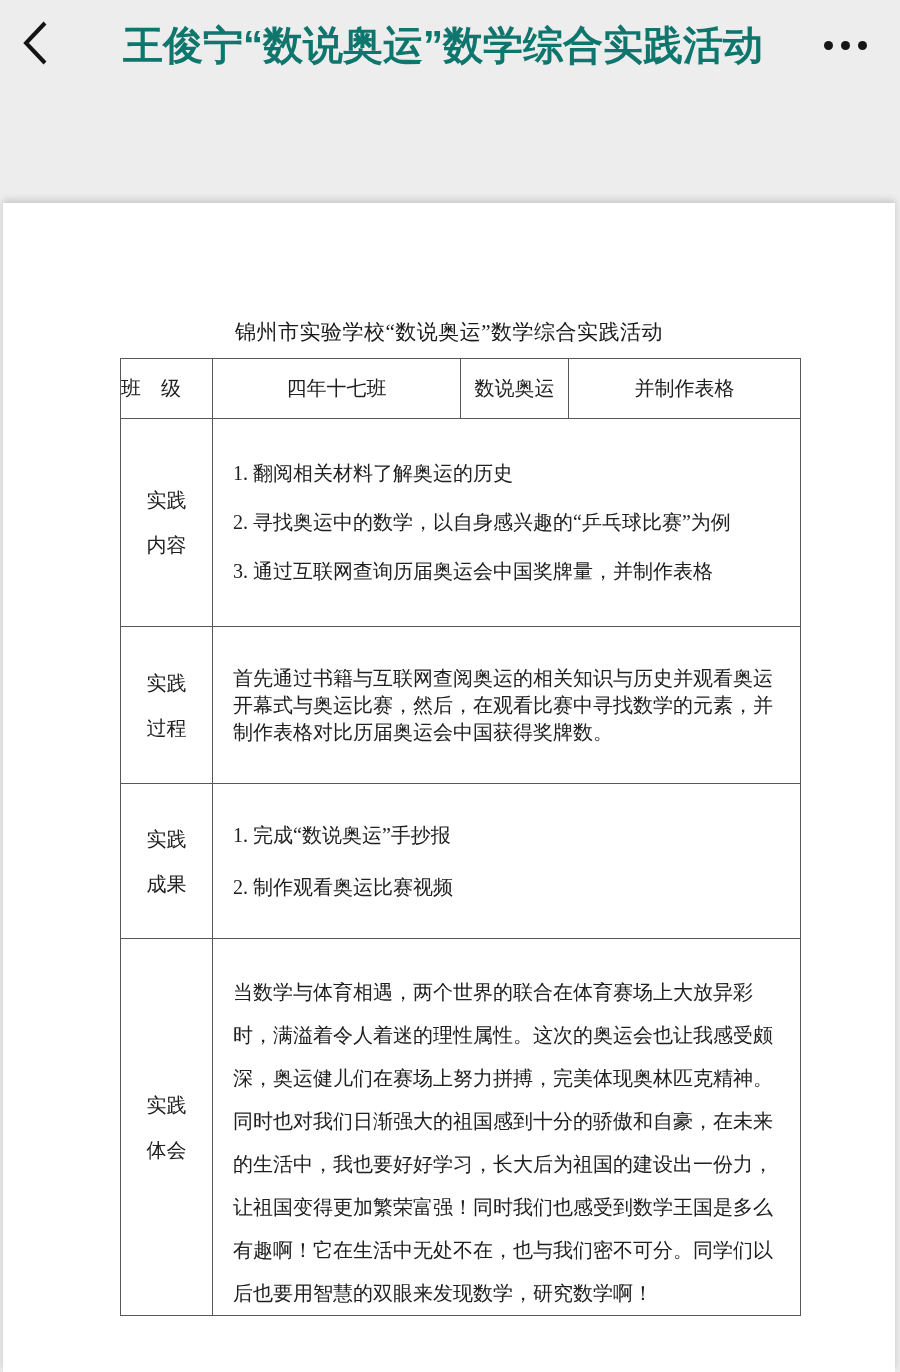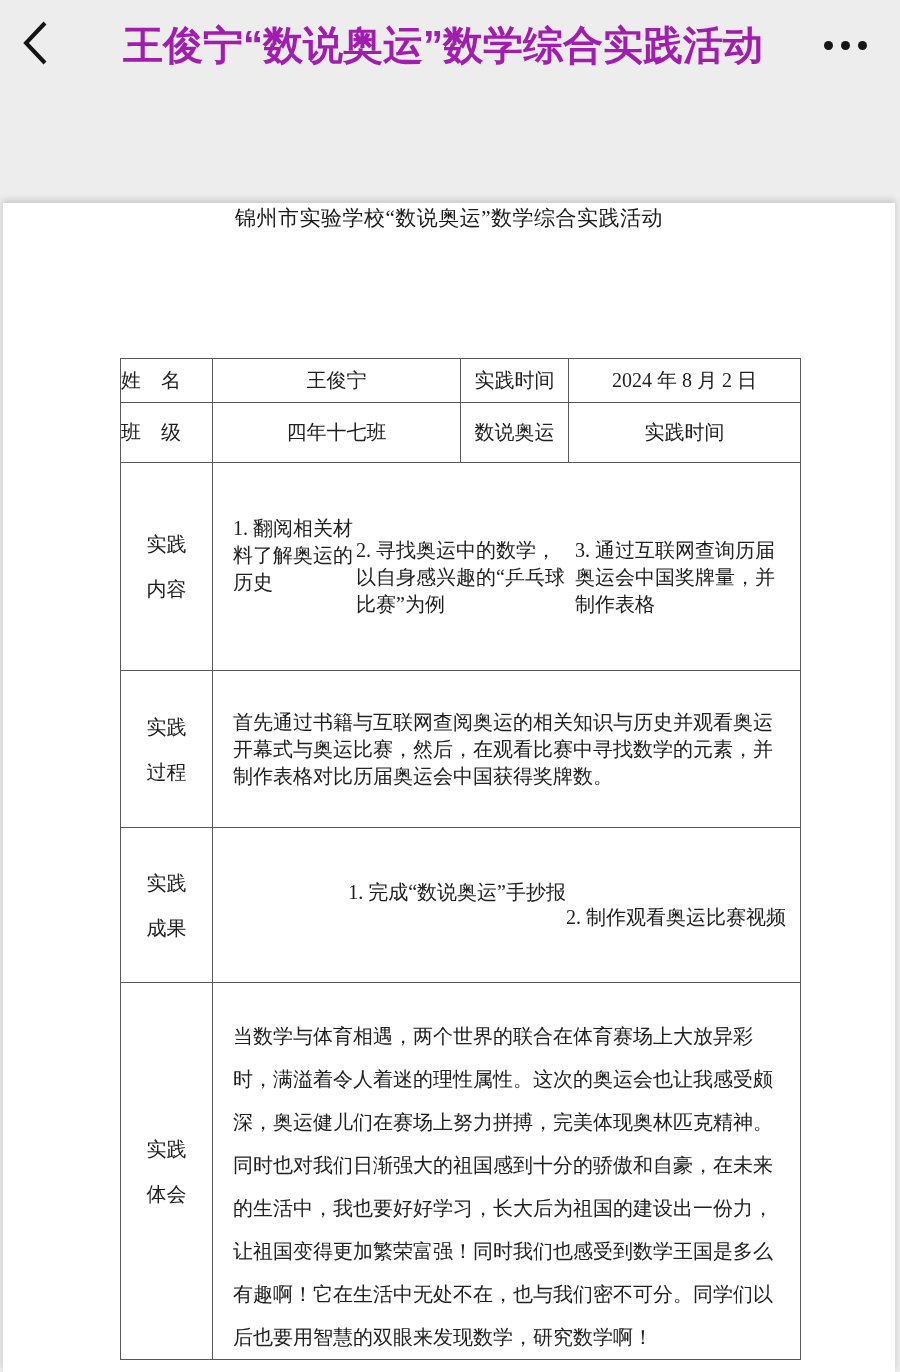--- a/index.html
+++ b/index.html
@@ -32,21 +32,21 @@
   }
   .nav-title {
     flex: 1 1 auto;
     position: relative;
     text-align: center;
     font-family: "Liberation Sans", "DejaVu Sans", sans-serif;
     font-weight: 700;
     font-size: 40px;
     line-height: 60px;
     height: 60px;
-    color: #a21caf;
+    color: #0f766e;
     white-space: nowrap;
     overflow: hidden;
   }
   .nav-title::after {               
     content: "";
     position: absolute;
     top: 0; right: 0; bottom: 0;
     width: 52px;
     background: linear-gradient(to right, rgba(237,237,237,0), #ededed 80%);
   }
@@ -72,20 +72,21 @@
   
   .doc-page {
     margin: 0 5px 0 3px;
     height: 1169px;
     background: #ffffff;
     box-shadow: 0 -3px 7px rgba(0,0,0,0.16);
     position: relative;
   }
   .doc-title {
     margin: 0;
+    padding-top: 114px;
     height: 144px;
     text-align: center;
     font-size: 21px;
     line-height: 30px;
     font-weight: 400;
     color: #1a1a1a;
     letter-spacing: 0.5px;
   }
 
   
@@ -116,21 +117,21 @@
   td.info-value-2 { text-align: center; }
 
   td.section-label { text-align: center; vertical-align: middle; }
   .section-label .lbl-line { line-height: 24px; font-family: Liberation Serif, serif; }
   .section-label .lbl-line + .lbl-line { margin-top: 21px; }
 
   td.section-cell { vertical-align: middle; }
   .cell-inner {
     padding: 0 14px 0 20px;
     display: flex;
-    flex-direction: row;
+    flex-direction: column;
     justify-content: flex-end;
     height: 100%;
   }
   .cell-inner p { margin: 0; line-height: 27px; }
   .list-gap-content p + p { margin-top: 22px; }
   .list-gap-result  p + p { margin-top: 25px; }
 
   .para-process { line-height: 38px; }
   td.reflect-cell { vertical-align: top; }
   .reflect-inner {
@@ -165,32 +166,26 @@
 
   <table class="practice-form">
     <colgroup>
       <col style="width:92px">
       <col style="width:248px">
       <col style="width:108px">
       <col style="width:232px">
     </colgroup>
 
     <tbody>
-        <tr class="row-info-1">
-      <td class="info-label">姓　名</td>
-      <td class="info-value">王俊宁</td>
-      <td class="info-label-2">实践时间</td>
-      <td class="info-value-2">2024 年 8 月 2 日</td>
-    </tr>
 
     <tr class="row-info-2">
       <td class="info-label">班　级</td>
       <td class="info-value">四年十七班</td>
       <td class="info-label-2">数说奥运</td>
-      <td class="info-value-2">实践时间</td>
+      <td class="info-value-2">并制作表格</td>
     </tr>
 
     <tr class="row-content">
       <td class="section-label">
         <div class="lbl-line">实践</div>
         <div class="lbl-line">内容</div>
       </td>
       <td class="section-cell" colspan="3">
         <div class="cell-inner list-gap-content">
           <p>1. 翻阅相关材料了解奥运的历史</p>

